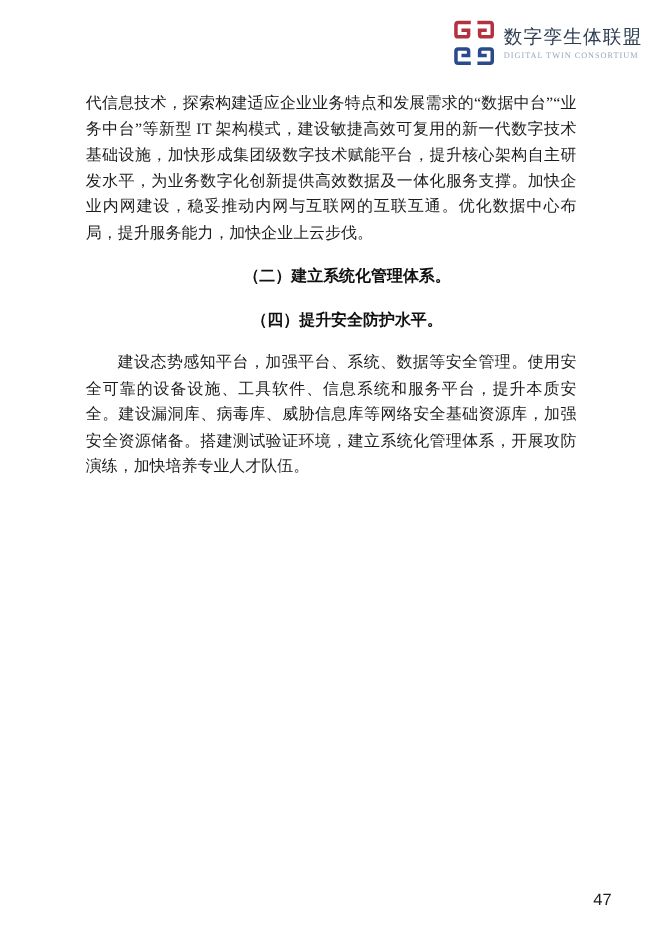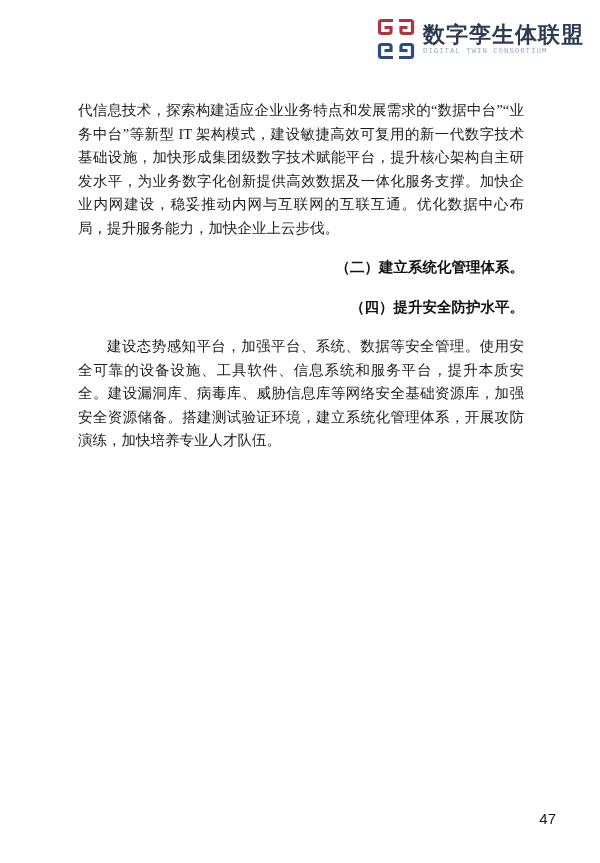--- a/index.html
+++ b/index.html
@@ -19,57 +19,57 @@
     top: 17px;
     right: 16px;
     display: flex;
     align-items: center;
     gap: 7px;
   }
   .logo-mark { width: 40px; height: 44px; flex: 0 0 auto; }
   .logo-text { display: flex; flex-direction: column; justify-content: center; }
   .logo-title {
     font-family: "Liberation Sans", sans-serif;
-    font-weight: bold;
-    font-size: 22px;
+    font-weight: normal;
+    font-size: 17px;
     line-height: 21px;
     letter-spacing: 1px;
     color: #2d3c52;
   }
   .logo-subtitle {
-    font-family: Liberation Mono, monospace;
+    font-family: Liberation Serif, serif;
     font-size: 7.5px;
     letter-spacing: 0.9px;
     color: #9aa9bc;
     margin-top: 2px;
   }
   
   .content {
     position: absolute;
     top: 83px;
     left: 78px;
     width: 446px;
   }
   .body-paragraph {
     font-family: "Liberation Serif", serif;
     font-size: 14.5px;
     line-height: 23.5px;
     color: #1c1c1c;
     text-align: justify;
-    margin: 16px 0 16px 0;
+    margin: 0 0 16px 0;
   }
   .body-paragraph.indent { text-indent: 29px; }
   .heading {
     font-family: "Liberation Sans", sans-serif;
     font-weight: bold;
     font-size: 14.5px;
     line-height: 23.5px;
     color: #111111;
     text-indent: 29px;
-    text-align: right;
+    text-align: center;
     margin: 0 0 16px 0;
   }
   
   .page-number {
     position: absolute;
     right: 44px;
     bottom: 36px;
     font-family: "Liberation Sans", sans-serif;
     font-size: 15px;
     color: #1c1c1c;

